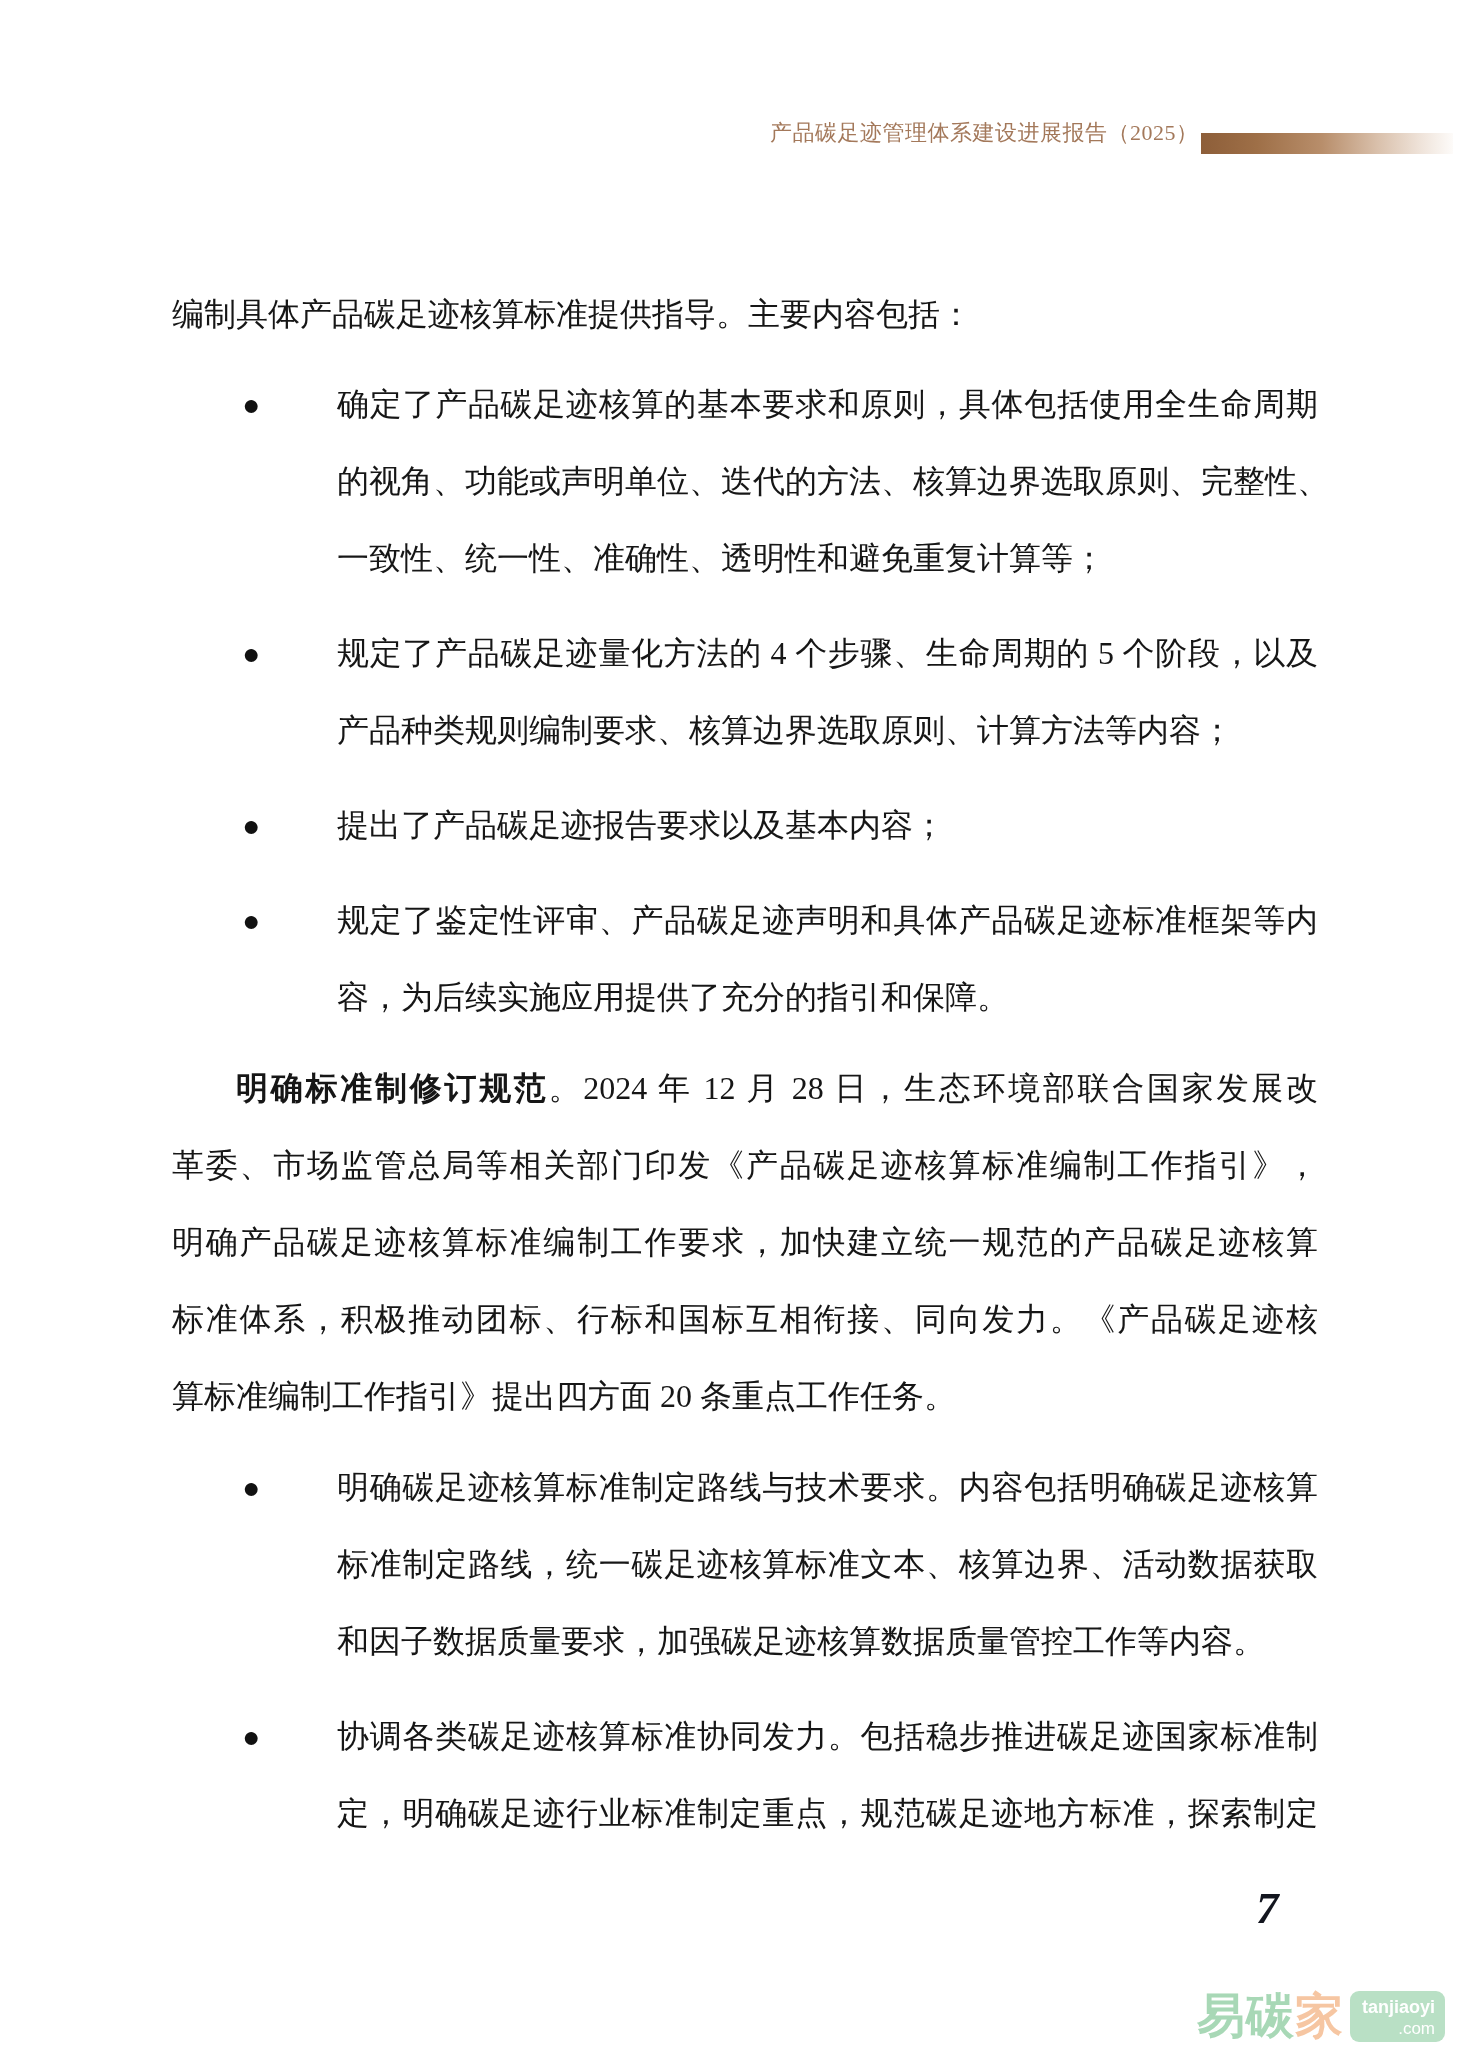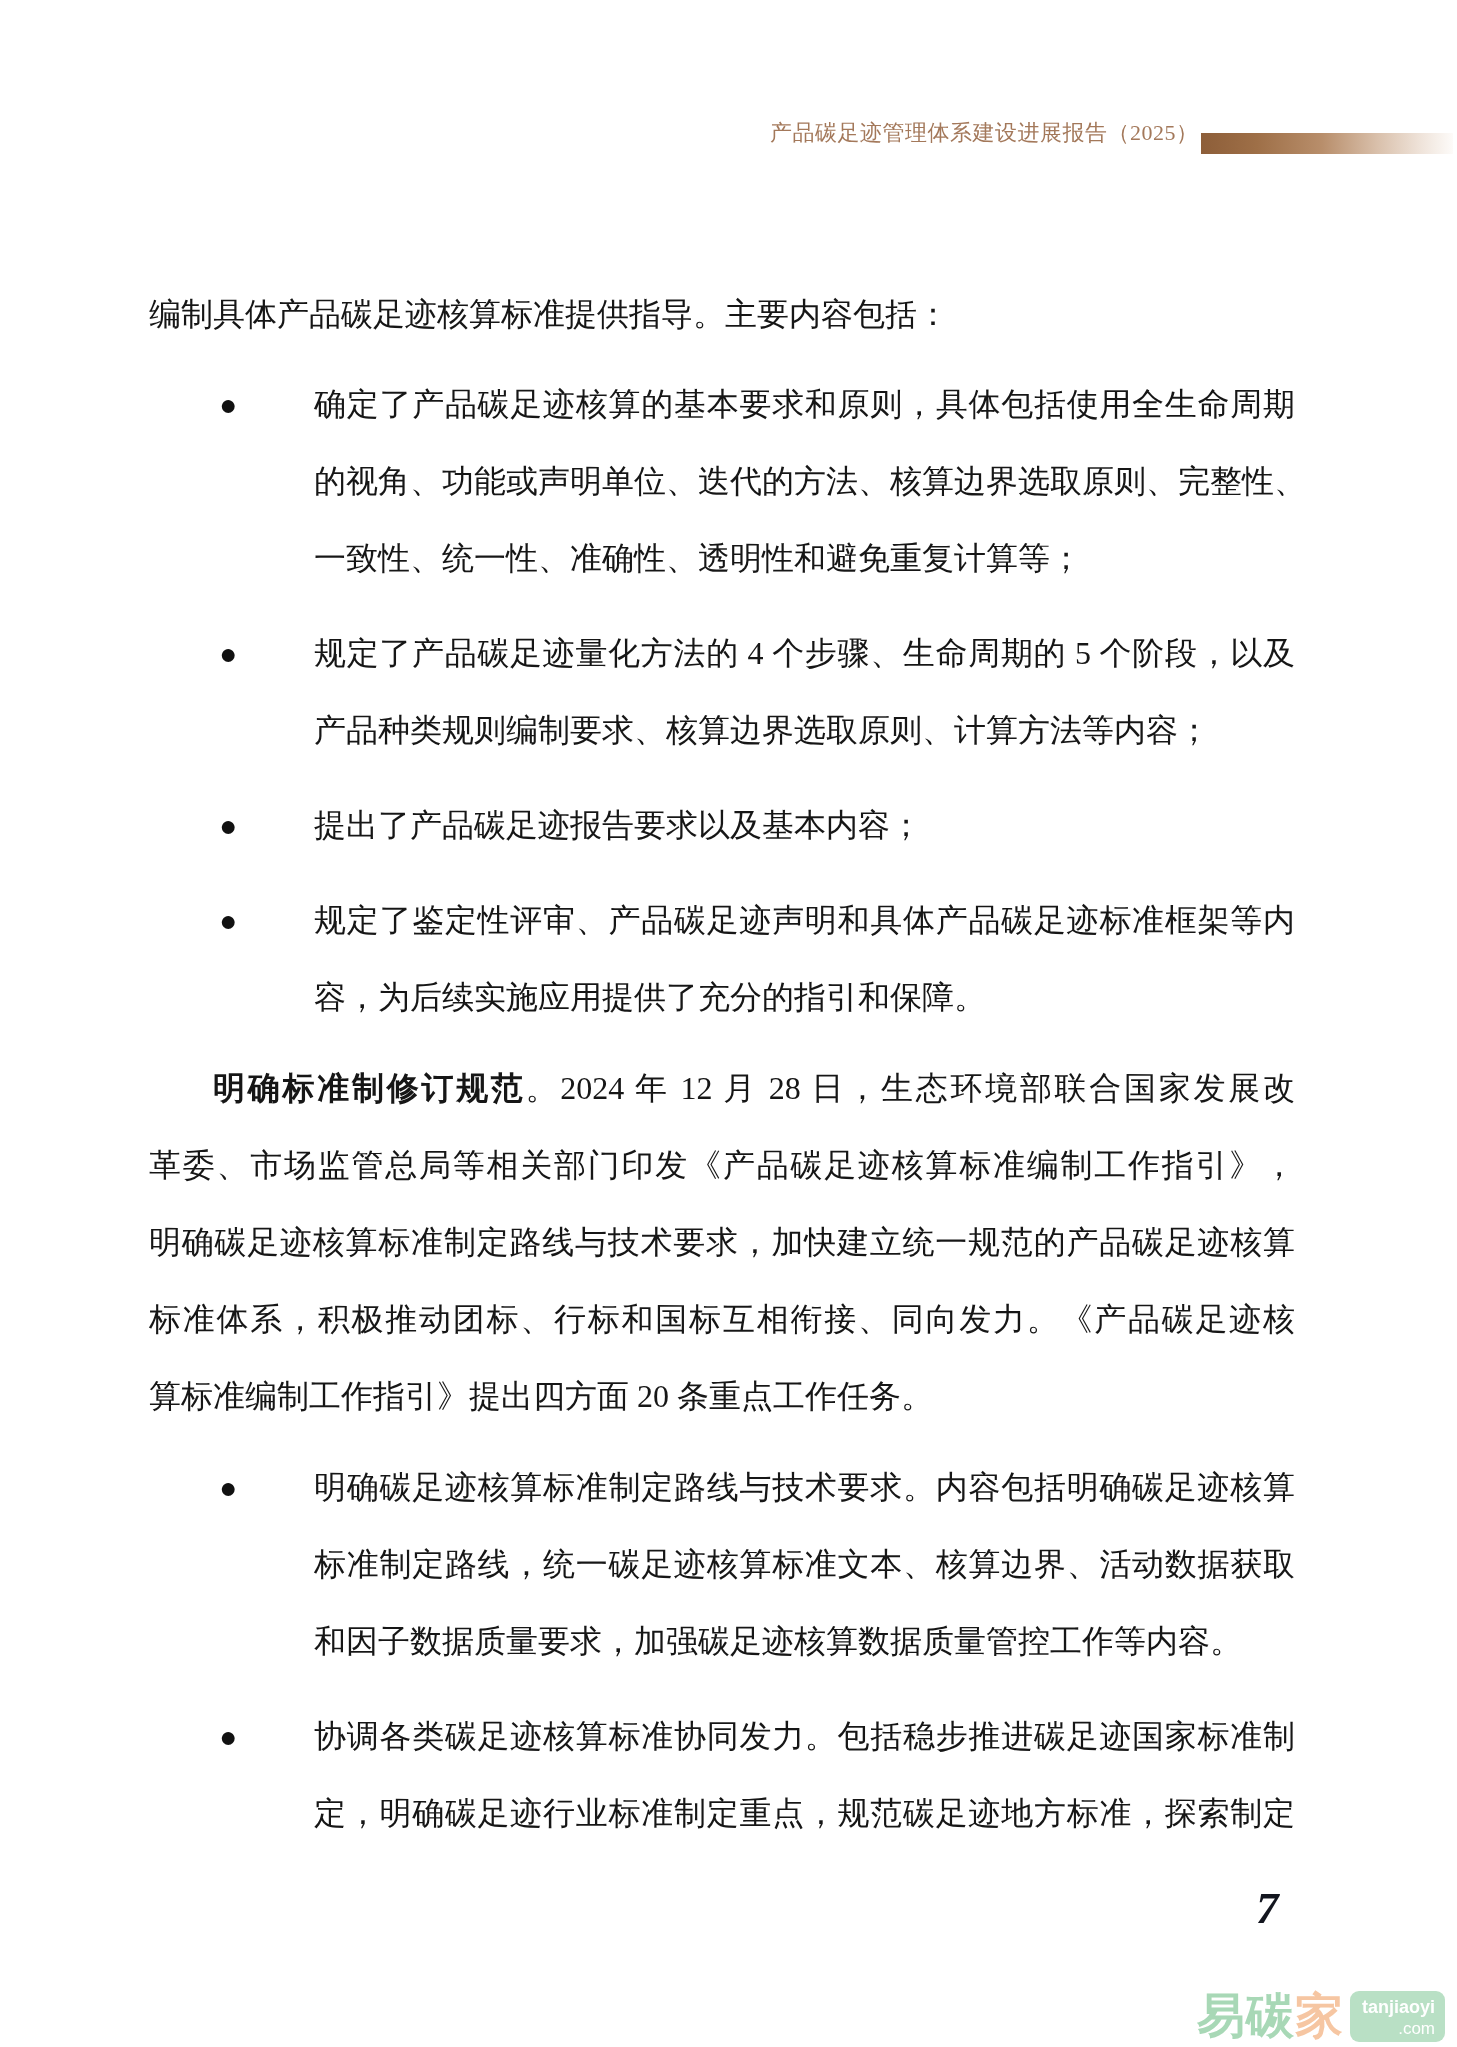--- a/index.html
+++ b/index.html
@@ -32,21 +32,21 @@
     height: 21px;
     background: linear-gradient(90deg,
       #8d5e39 0%, #9e6f47 22%, #b88e6b 48%,
       #d9c0ab 70%, #f0e5dc 88%, #fdfbf9 100%);
   }
 
   
   .body-col {
     position: absolute;
     top: 276px;
-    left: 149px;
+    left: 172px;
     width: 1146px;
     font-size: 32px;
     line-height: 77px;
   }
   .line {
     text-align: justify;
     text-align-last: justify;
     text-justify: inter-character;
     white-space: nowrap;
     overflow: visible;
@@ -168,21 +168,21 @@
         </div>
       </div>
 
     </div>
 
     <div class="para para2">
       <div class="line indent-first">
         <span class="lead-bold">明确标准制修订规范</span><span>。2024 年 12 月 28 日，生态环境部联合国家发展改</span>
       </div>
       <div class="line">革委、市场监管总局等相关部门印发《产品碳足迹核算标准编制工作指引》，</div>
-      <div class="line">明确碳足迹核算标准制定路线与技术要求，加快建立统一规范的产品碳足迹核算</div>
+      <div class="line">明确产品碳足迹核算标准编制工作要求，加快建立统一规范的产品碳足迹核算</div>
       <div class="line">标准体系，积极推动团标、行标和国标互相衔接、同向发力。《产品碳足迹核</div>
       <div class="line last">算标准编制工作指引》提出四方面 20 条重点工作任务。</div>
     </div>
 
     <div class="bullet-list list2">
 
       <div class="bullet-item">
         <span class="bullet-marker">●</span>
         <div class="bullet-body">
           <div class="line">明确碳足迹核算标准制定路线与技术要求。内容包括明确碳足迹核算</div>

